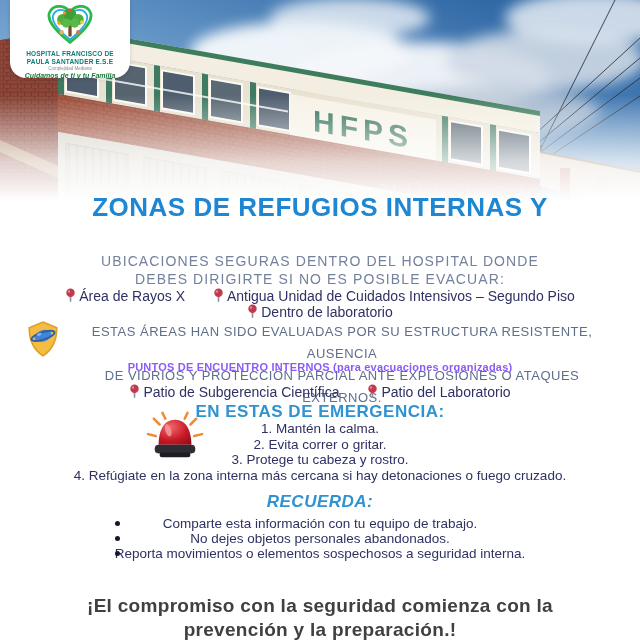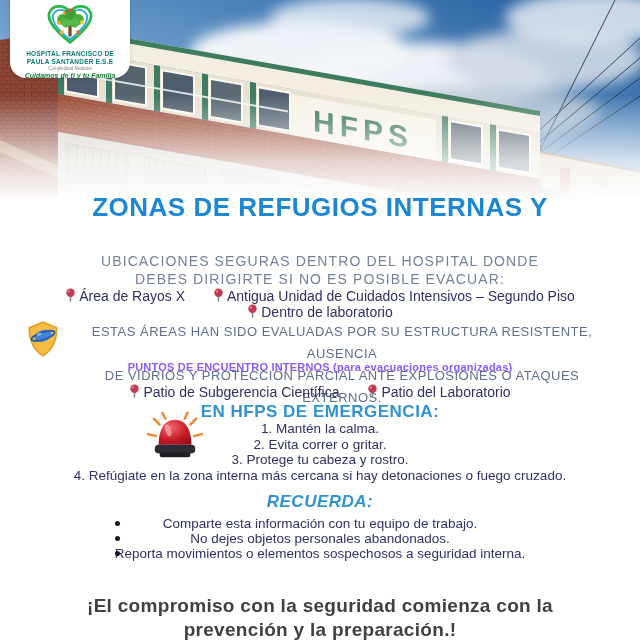--- a/index.html
+++ b/index.html
@@ -249,21 +249,21 @@
     </span>
     <span class="loc">
       <svg class="pin" width="11" height="15" viewBox="0 0 12 16">
         <rect x="5.1" y="8" width="1.8" height="7" rx="0.9" fill="#8d8da0"></rect>
         <circle cx="6" cy="5" r="4.6" fill="#c23a4e"></circle>
         <circle cx="4.3" cy="3.6" r="1.3" fill="#e58795"></circle>
       </svg><span>Patio del Laboratorio</span>
     </span>
   </div>
 
-  <h2 class="sec em-head" style="margin:0;">EN HFPS DE EMERGENCIA:</h2>
+  <h2 class="sec em-head" style="margin:0;">EN ESTAS DE EMERGENCIA:</h2>
 
   <svg class="siren" width="58" height="54" viewBox="0 0 60 56">
     <g stroke="#ef8b31" stroke-width="2.6" stroke-linecap="round">
       <line x1="14" y1="14" x2="8" y2="8"></line>
       <line x1="46" y1="14" x2="52" y2="8"></line>
       <line x1="10" y1="26" x2="2" y2="24"></line>
       <line x1="50" y1="26" x2="58" y2="24"></line>
       <line x1="20" y1="8" x2="17" y2="2"></line>
       <line x1="40" y1="8" x2="43" y2="2"></line>
     </g>

